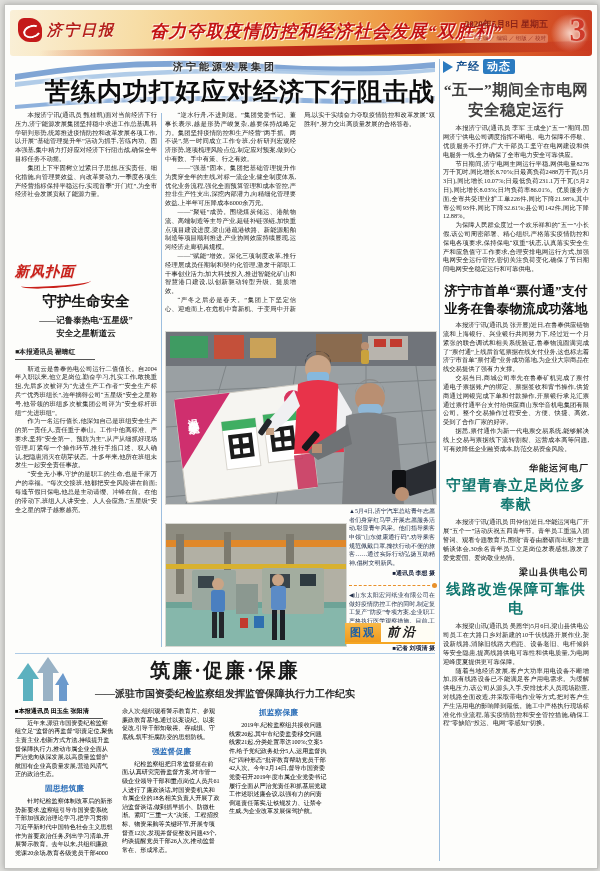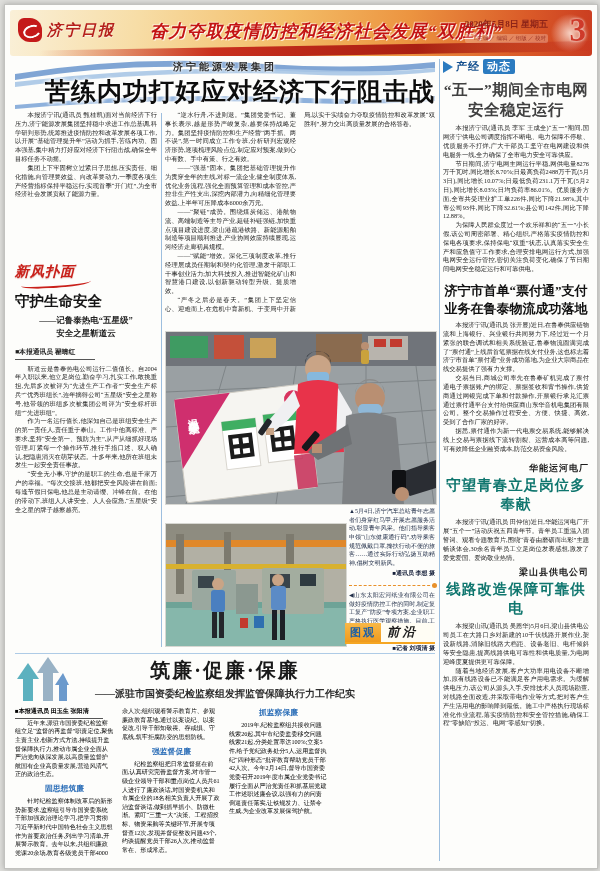--- a/index.html
+++ b/index.html
@@ -50,21 +50,21 @@
 
   .colA{position:absolute;left:10px;top:106px;width:142px;height:150px;}
   .colB{position:absolute;left:160px;top:106px;width:270px;height:218px;column-count:2;column-gap:8px;column-fill:auto;}
 
   
   .feature{position:absolute;left:10px;top:258px;width:142px;height:388px;}
   .feature-badge{font-size:14px;font-weight:900;font-style:italic;color:#c9201a;letter-spacing:1px;
     text-shadow:0 1px 1px rgba(160,20,10,.3);}
   .feature-ribbon{width:70px;height:7px;margin:-2px 0 4px 6px;
     border-bottom:2px solid #c9201a;border-radius:0 0 60% 40%;transform:rotate(-3deg);}
-  .feature-title{text-align:left;font-size:14.5px;font-weight:900;color:#141414;margin-top:4px;}
+  .feature-title{text-align:center;font-size:14.5px;font-weight:900;color:#141414;margin-top:4px;}
   .feature-sub{text-align:center;font-size:8.5px;font-weight:bold;color:#222;line-height:1.5;margin-top:3px;white-space:pre-line;}
   .feature-byline{font-size:6.8px;font-weight:bold;color:#222;margin:7px 0 5px 0;border-bottom:1px solid #555;
     padding-bottom:2px;width:80px;}
   .feature-body{height:282px;}
 
   
   .photo{position:absolute;overflow:hidden;border:1px solid #d7d7d2;}
   .photo svg{display:block;}
   .caption{position:absolute;left:344px;width:86px;font-size:6px;line-height:1.45;color:#23304a;text-align:justify;}
   .caption .credit{display:block;text-align:right;font-weight:bold;color:#16203a;margin-top:1px;}

